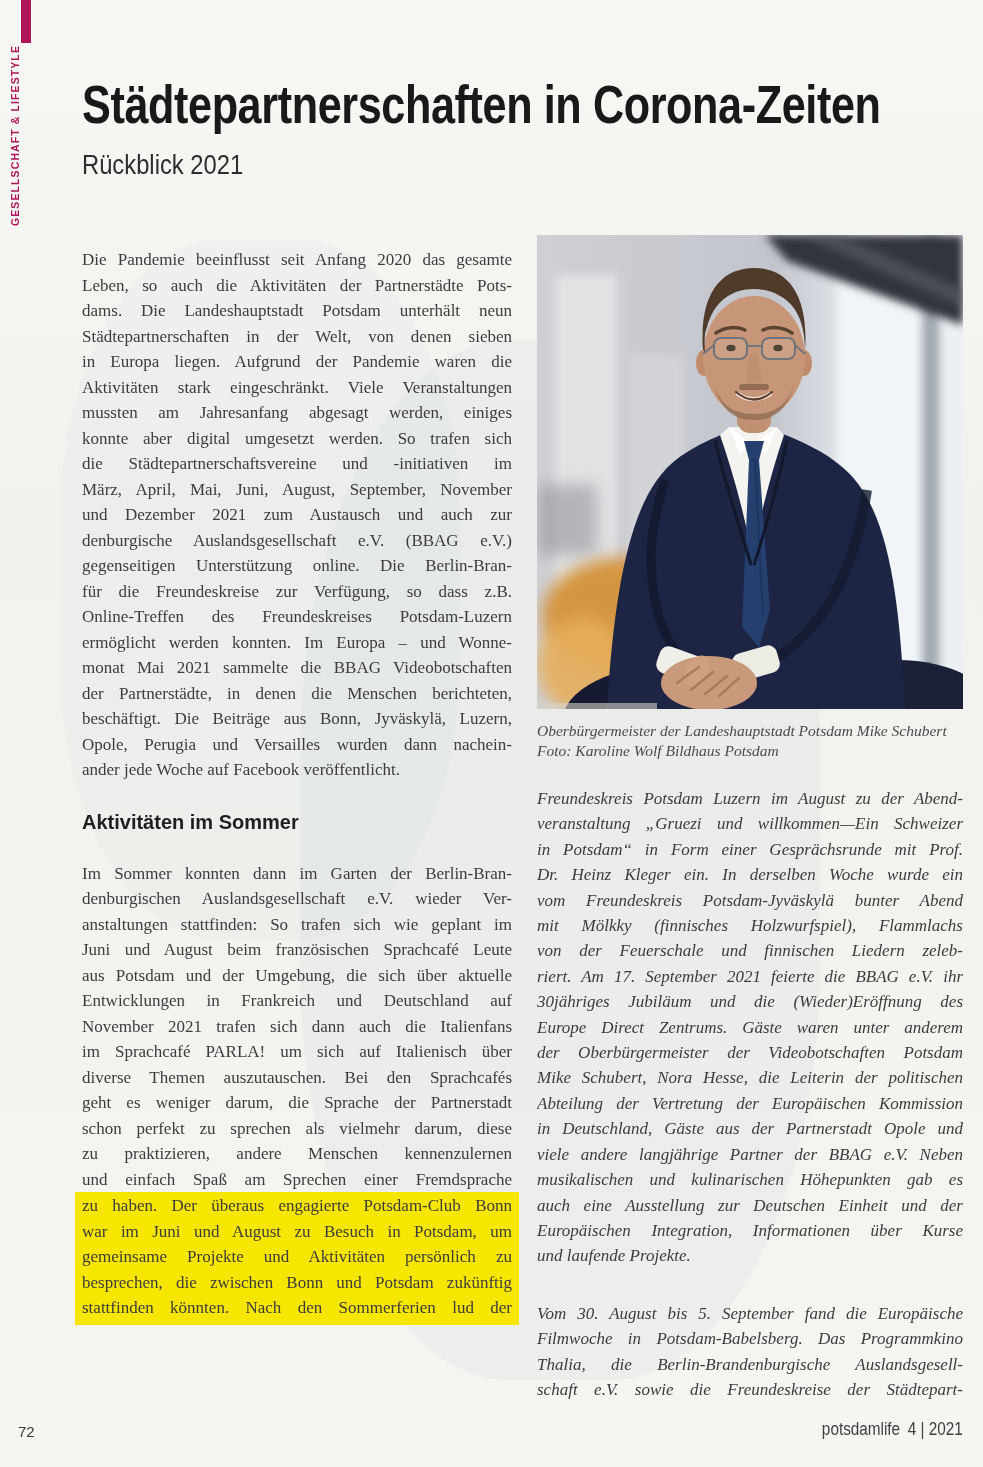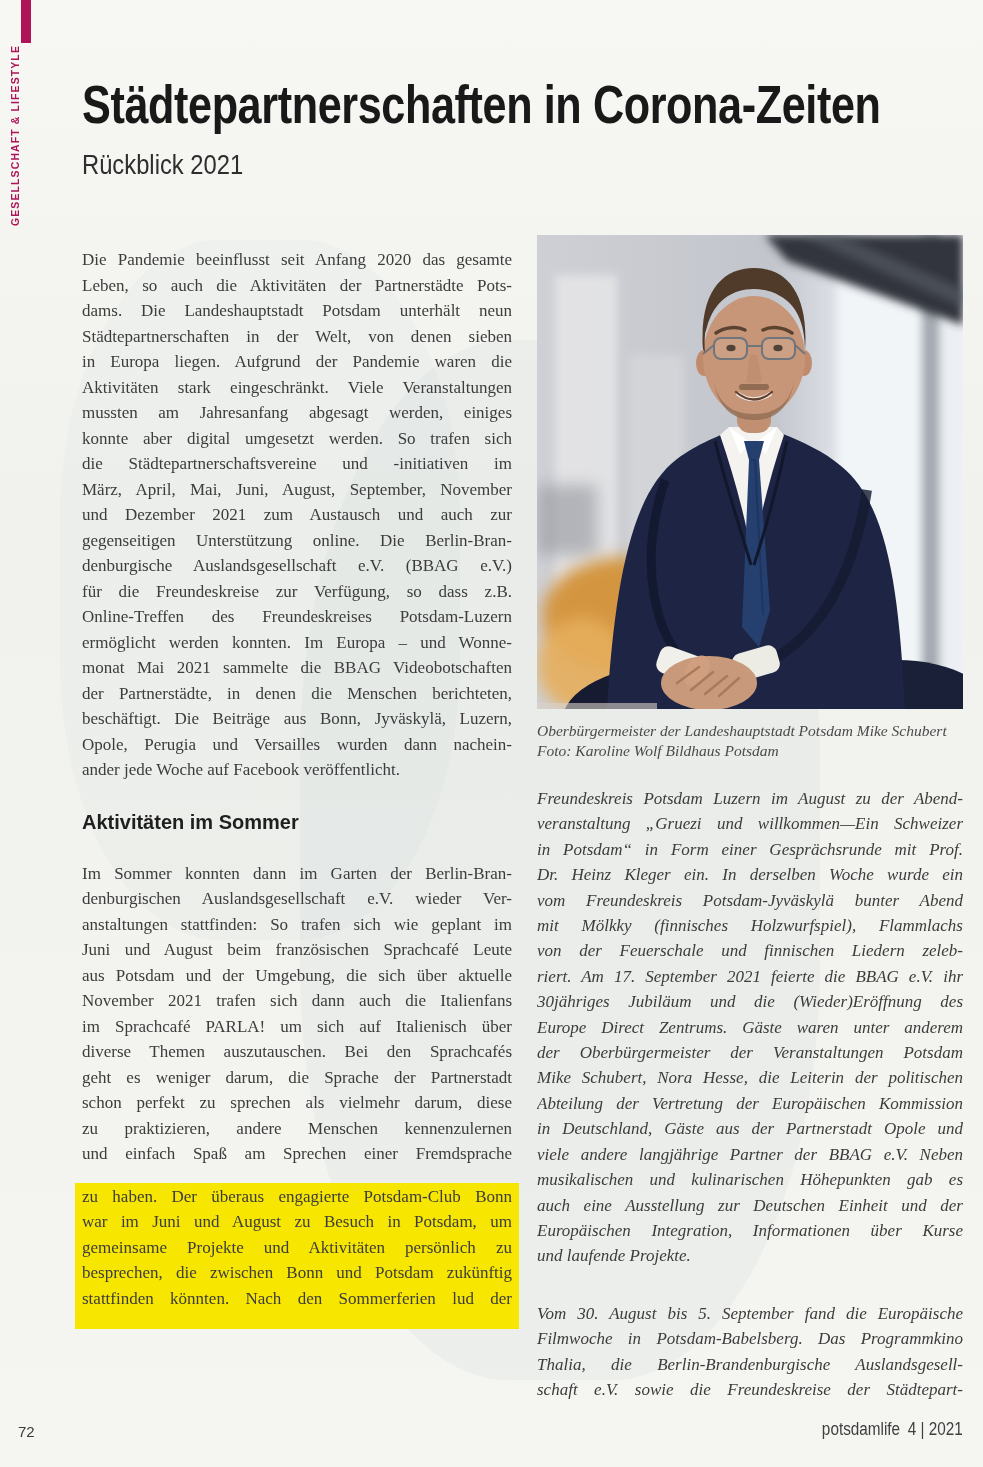--- a/index.html
+++ b/index.html
@@ -38,21 +38,21 @@
   .col{position:absolute; font-size:17px; line-height:25.5px; color:#3c3c3c;}
   .col-left{left:82px; top:247px; width:430px;}
   .col-right{left:537px; top:786px; width:426px; line-height:25.4px;font-style:italic;}
   .pline{text-align:justify; text-align-last:justify; overflow:hidden; white-space:nowrap;}
   .pline.noj{text-align-last:left;}
   .subhead{
     font-family:"Liberation Sans", sans-serif; font-weight:700; font-size:20px;
     color:#1f1f1f; margin-top:26px; line-height:26px;
   }
   .para2{margin-top:26px;}
-  .hl{background:#f7e600; margin:16px -7px; padding:1px 7px 18px;}
+  .hl{background:#f7e600; margin:0 -7px; padding:1px 7px 4px;}
   .para-gap{margin-top:32px;}
 
   
   .photo{position:absolute; left:537px; top:235px; width:426px; height:474px; background:#c6c8d0;}
   .photo svg{display:block;}
   .caption{
     position:absolute; left:537px; top:721px; width:430px;
     font-style:italic; font-size:15.5px; line-height:20px; color:#4a4a4a;
   }
 
@@ -84,38 +84,39 @@
         <div class="pline">Leben, so auch die Aktivitäten der Partnerstädte Pots-</div>
         <div class="pline">dams. Die Landeshauptstadt Potsdam unterhält neun</div>
         <div class="pline">Städtepartnerschaften in der Welt, von denen sieben</div>
         <div class="pline">in Europa liegen. Aufgrund der Pandemie waren die</div>
         <div class="pline">Aktivitäten stark eingeschränkt. Viele Veranstaltungen</div>
         <div class="pline">mussten am Jahresanfang abgesagt werden, einiges</div>
         <div class="pline">konnte aber digital umgesetzt werden. So trafen sich</div>
         <div class="pline">die Städtepartnerschaftsvereine und -initiativen im</div>
         <div class="pline">März, April, Mai, Juni, August, September, November</div>
         <div class="pline">und Dezember 2021 zum Austausch und auch zur</div>
+        <div class="pline">denburgische Auslandsgesellschaft e.V. (BBAG e.V.)</div>
         <div class="pline">gegenseitigen Unterstützung online. Die Berlin-Bran-</div>
-        <div class="pline">denburgische Auslandsgesellschaft e.V. (BBAG e.V.)</div>
         <div class="pline">für die Freundeskreise zur Verfügung, so dass z.B.</div>
         <div class="pline">Online-Treffen des Freundeskreises Potsdam-Luzern</div>
         <div class="pline">ermöglicht werden konnten. Im Europa – und Wonne-</div>
         <div class="pline">monat Mai 2021 sammelte die BBAG Videobotschaften</div>
         <div class="pline">der Partnerstädte, in denen die Menschen berichteten,</div>
         <div class="pline">beschäftigt. Die Beiträge aus Bonn, Jyväskylä, Luzern,</div>
         <div class="pline">Opole, Perugia und Versailles wurden dann nachein-</div>
         <div class="pline noj">ander jede Woche auf Facebook veröffentlicht.</div>
       </div>
     <div class="subhead">Aktivitäten im Sommer</div>
     <div class="para para2">
         <div class="pline">Im Sommer konnten dann im Garten der Berlin-Bran-</div>
         <div class="pline">denburgischen Auslandsgesellschaft e.V. wieder Ver-</div>
         <div class="pline">anstaltungen stattfinden: So trafen sich wie geplant im</div>
         <div class="pline">Juni und August beim französischen Sprachcafé Leute</div>
         <div class="pline">aus Potsdam und der Umgebung, die sich über aktuelle</div>
+        <div class="pline">Entwicklungen in Frankreich und Deutschland auf</div>
         <div class="pline">November 2021 trafen sich dann auch die Italienfans</div>
         <div class="pline">im Sprachcafé PARLA! um sich auf Italienisch über</div>
         <div class="pline">diverse Themen auszutauschen. Bei den Sprachcafés</div>
         <div class="pline">geht es weniger darum, die Sprache der Partnerstadt</div>
         <div class="pline">schon perfekt zu sprechen als vielmehr darum, diese</div>
         <div class="pline">zu praktizieren, andere Menschen kennenzulernen</div>
         <div class="pline">und einfach Spaß am Sprechen einer Fremdsprache</div>
       </div>
     <div class="hl">
         <div class="pline">zu haben. Der überaus engagierte Potsdam-Club Bonn</div>
@@ -220,21 +221,21 @@
         <div class="pline">Freundeskreis Potsdam Luzern im August zu der Abend-</div>
         <div class="pline">veranstaltung „Gruezi und willkommen—Ein Schweizer</div>
         <div class="pline">in Potsdam“ in Form einer Gesprächsrunde mit Prof.</div>
         <div class="pline">Dr. Heinz Kleger ein. In derselben Woche wurde ein</div>
         <div class="pline">vom Freundeskreis Potsdam-Jyväskylä bunter Abend</div>
         <div class="pline">mit Mölkky (finnisches Holzwurfspiel), Flammlachs</div>
         <div class="pline">von der Feuerschale und finnischen Liedern zeleb-</div>
         <div class="pline">riert. Am 17. September 2021 feierte die BBAG e.V. ihr</div>
         <div class="pline">30jähriges Jubiläum und die (Wieder)Eröffnung des</div>
         <div class="pline">Europe Direct Zentrums. Gäste waren unter anderem</div>
-        <div class="pline">der Oberbürgermeister der Veranstaltungen Potsdam</div>
+        <div class="pline">der Oberbürgermeister der Videobotschaften Potsdam</div>
         <div class="pline">Mike Schubert, Nora Hesse, die Leiterin der politischen</div>
         <div class="pline">Abteilung der Vertretung der Europäischen Kommission</div>
         <div class="pline">in Deutschland, Gäste aus der Partnerstadt Opole und</div>
         <div class="pline">viele andere langjährige Partner der BBAG e.V. Neben</div>
         <div class="pline">musikalischen und kulinarischen Höhepunkten gab es</div>
         <div class="pline">auch eine Ausstellung zur Deutschen Einheit und der</div>
         <div class="pline">Europäischen Integration, Informationen über Kurse</div>
         <div class="pline noj">und laufende Projekte.</div>
       </div>
     <div class="para para-gap">

